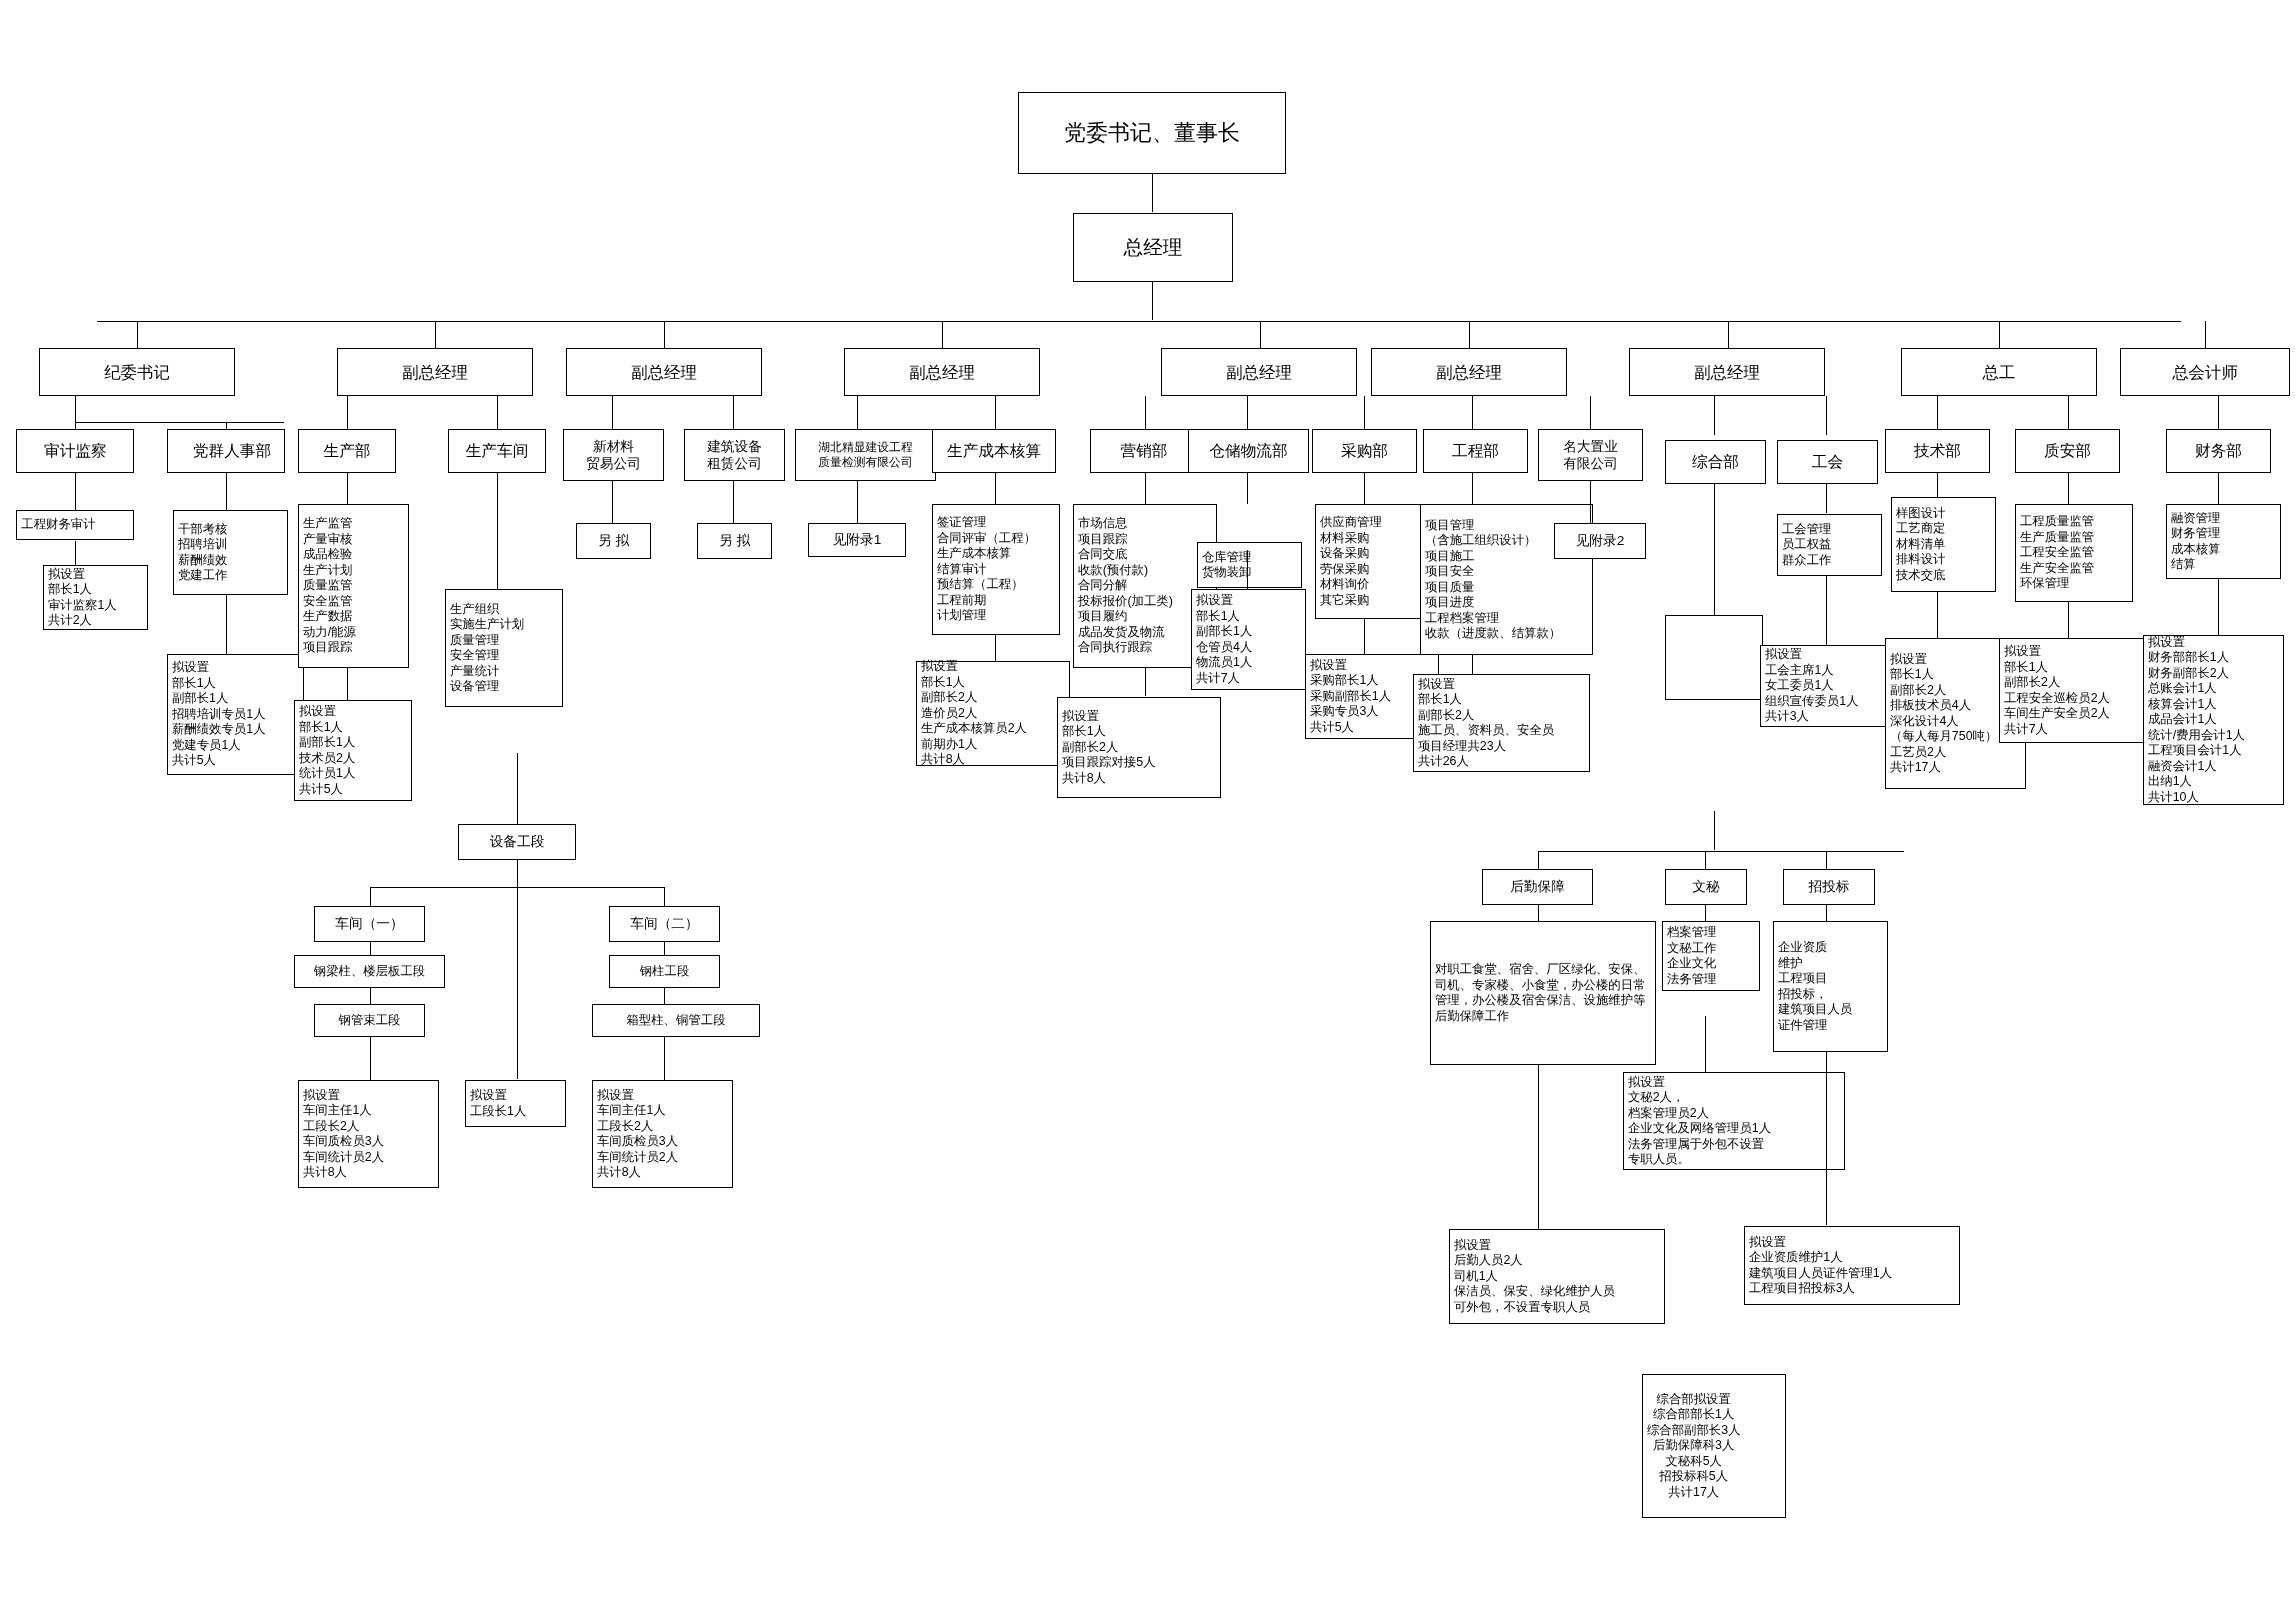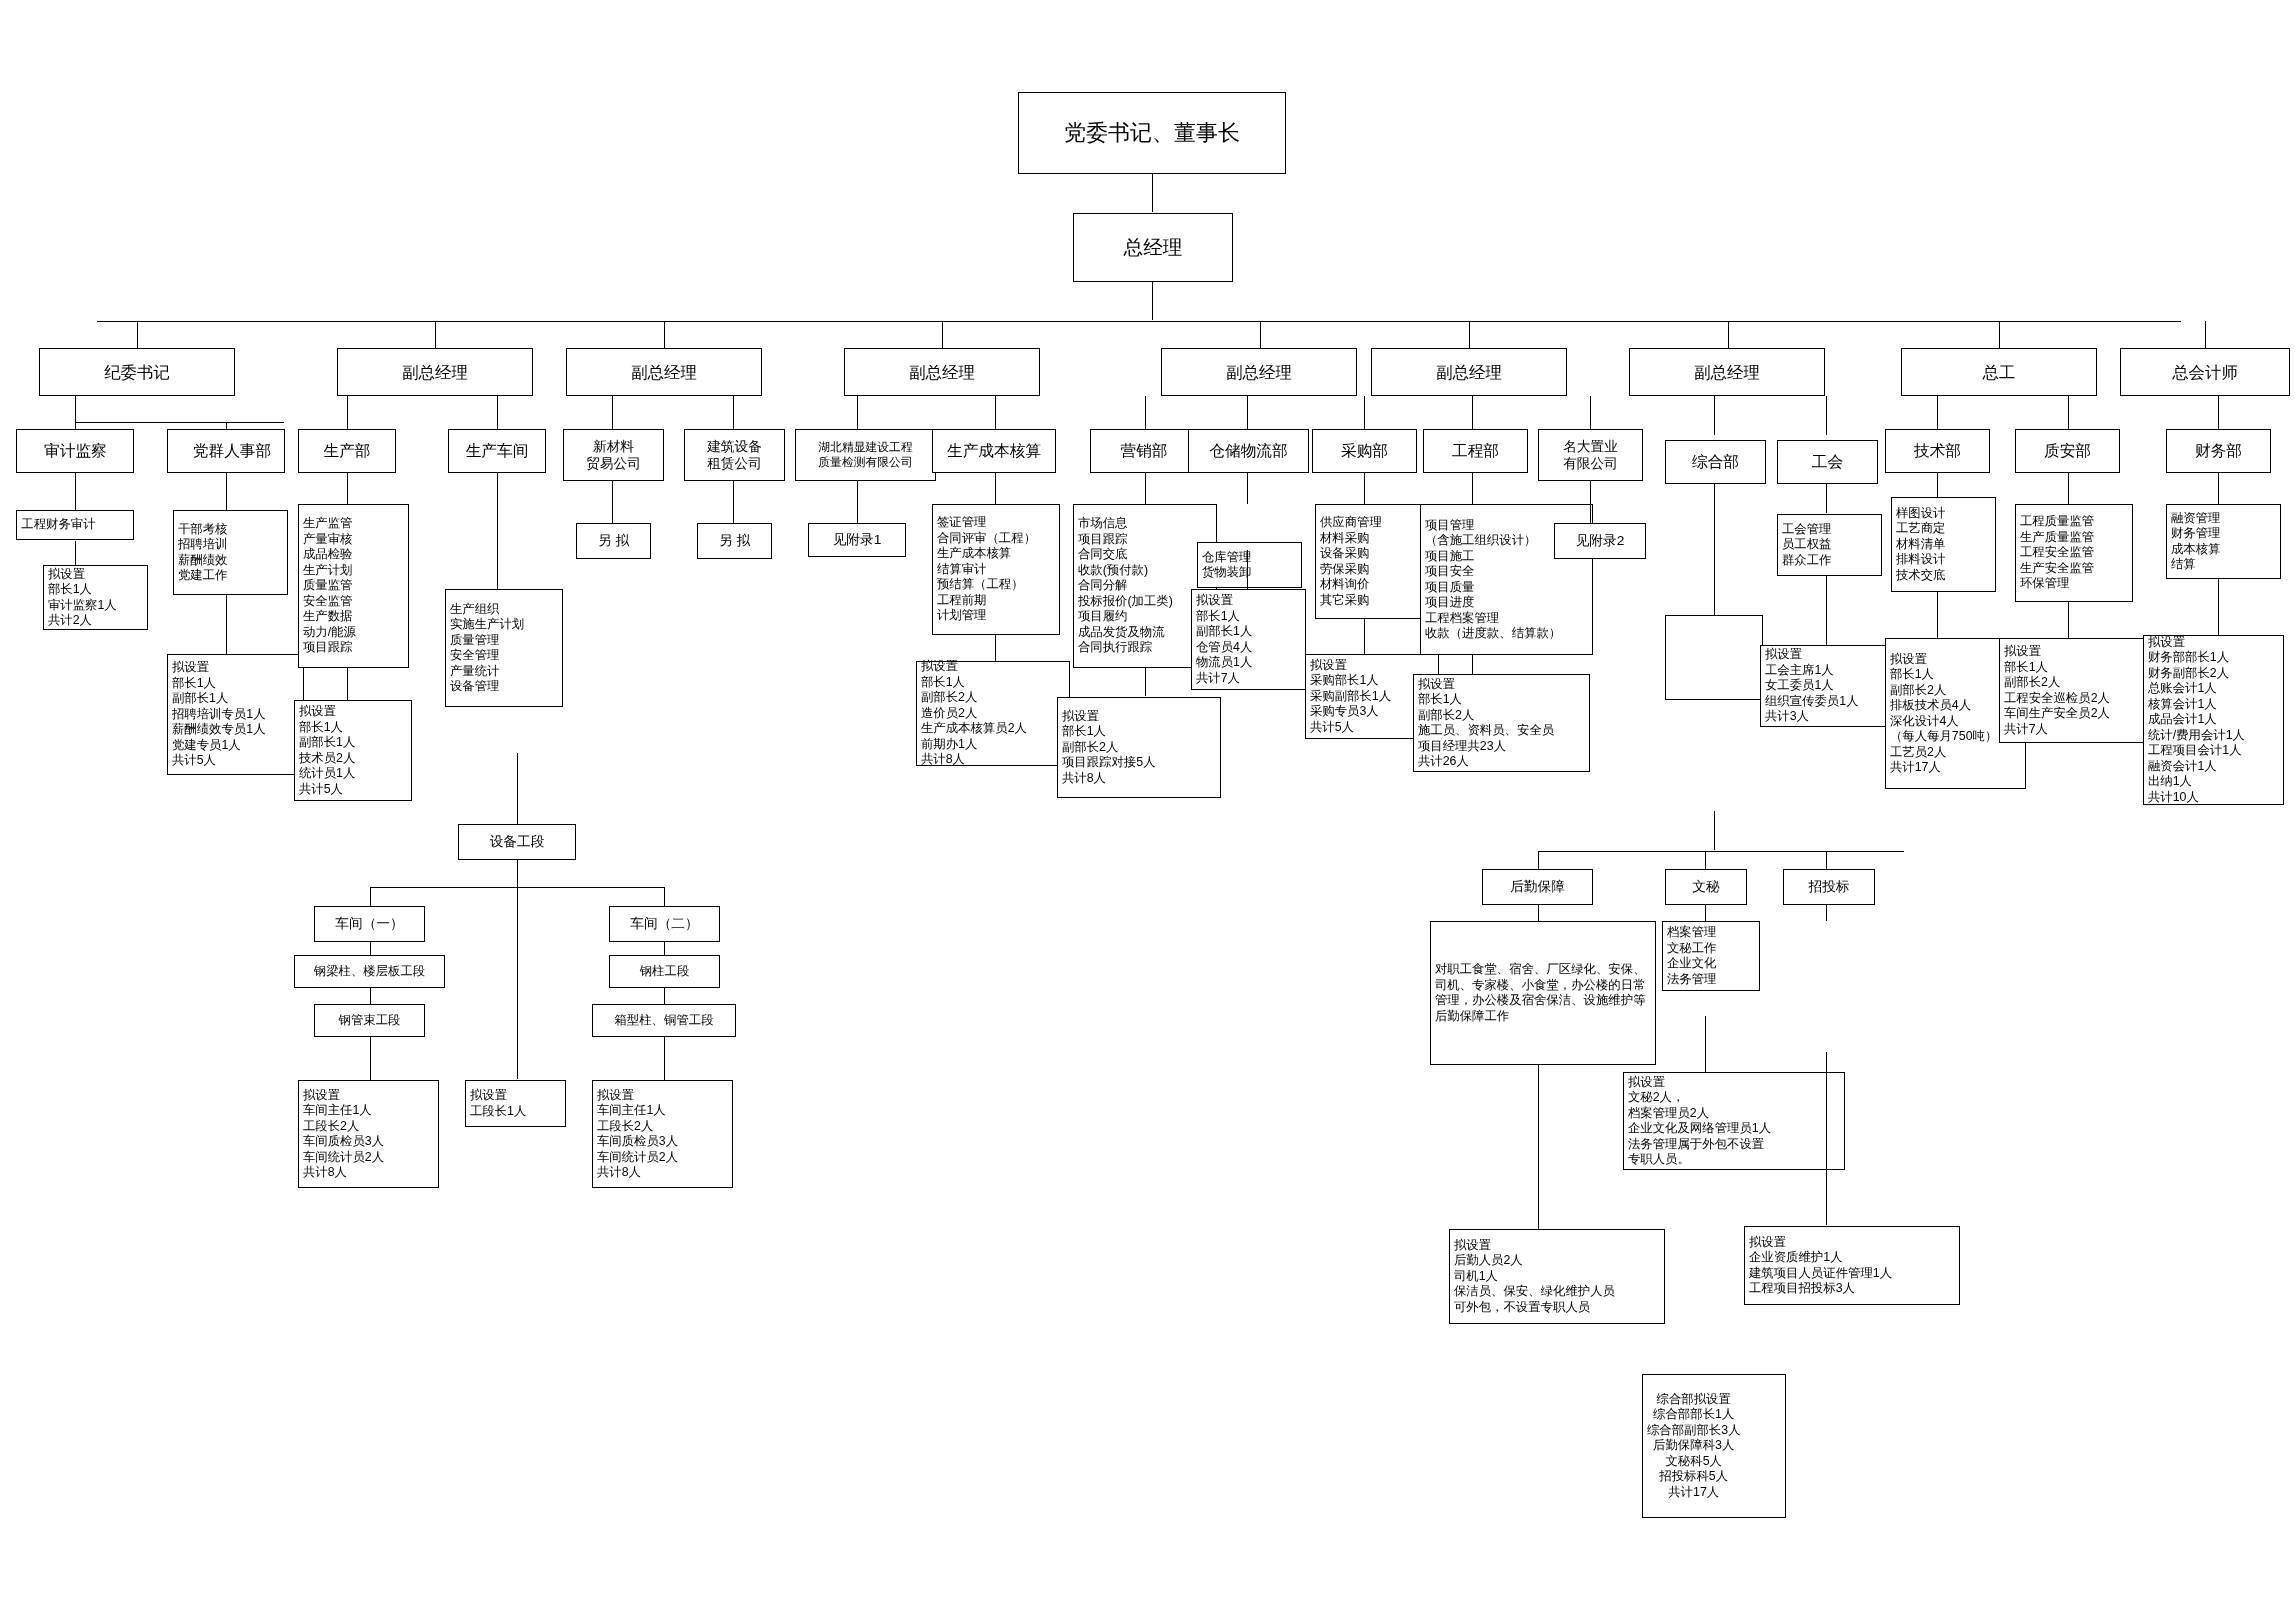--- a/index.html
+++ b/index.html
@@ -261,21 +261,21 @@
 车间统计员2人
 共计8人</span>
   </div>
 
   <div class="box t-sub" style="left:609px;top:906px;width:111px;height:36px;">
     <span class="inner">车间（二）</span>
   </div>
   <div class="box t-note" style="left:609px;top:955px;width:111px;height:33px;">
     <span class="inner">钢柱工段</span>
   </div>
-  <div class="box t-note" style="left:592px;top:1004px;width:144px;height:33px;">
+  <div class="box t-note" style="left:592px;top:1004px;width:168px;height:33px;">
     <span class="inner">箱型柱、铜管工段</span>
   </div>
   <div class="line vline" style="left:664px;top:1037px;height:43px;"></div>
   <div class="box left t-note" style="left:592px;top:1080px;width:141px;height:108px;">
     <span class="inner">拟设置
 车间主任1人
 工段长2人
 车间质检员3人
 车间统计员2人
 共计8人</span>
@@ -442,20 +442,28 @@
 档案管理员2人
 企业文化及网络管理员1人
 法务管理属于外包不设置
 专职人员。</span>
   </div>
 
   <div class="box t-sub" style="left:1783px;top:869px;width:92px;height:36px;">
     <span class="inner">招投标</span>
   </div>
   <div class="line vline" style="left:1826px;top:905px;height:16.4px;"></div>
+  <div class="box left t-note" style="left:1773px;top:921px;width:115px;height:131px;">
+    <span class="inner">企业资质
+维护
+工程项目
+招投标，
+建筑项目人员
+证件管理</span>
+  </div>
   <div class="line vline" style="left:1826px;top:1052px;height:173px;"></div>
   <div class="box left t-note" style="left:1744px;top:1226px;width:216px;height:79px;">
     <span class="inner">拟设置
 企业资质维护1人
 建筑项目人员证件管理1人
 工程项目招投标3人</span>
   </div>
 
   <div class="line vline" style="left:1826px;top:484px;height:29.4px;"></div>
   <div class="box left t-note" style="left:1777px;top:514px;width:105px;height:62px;">

